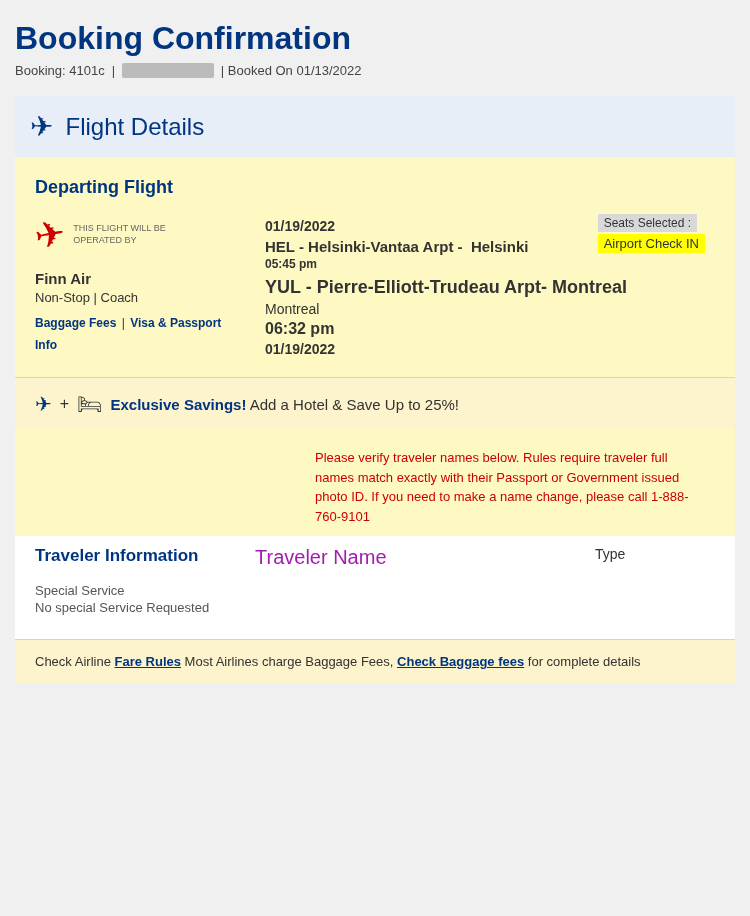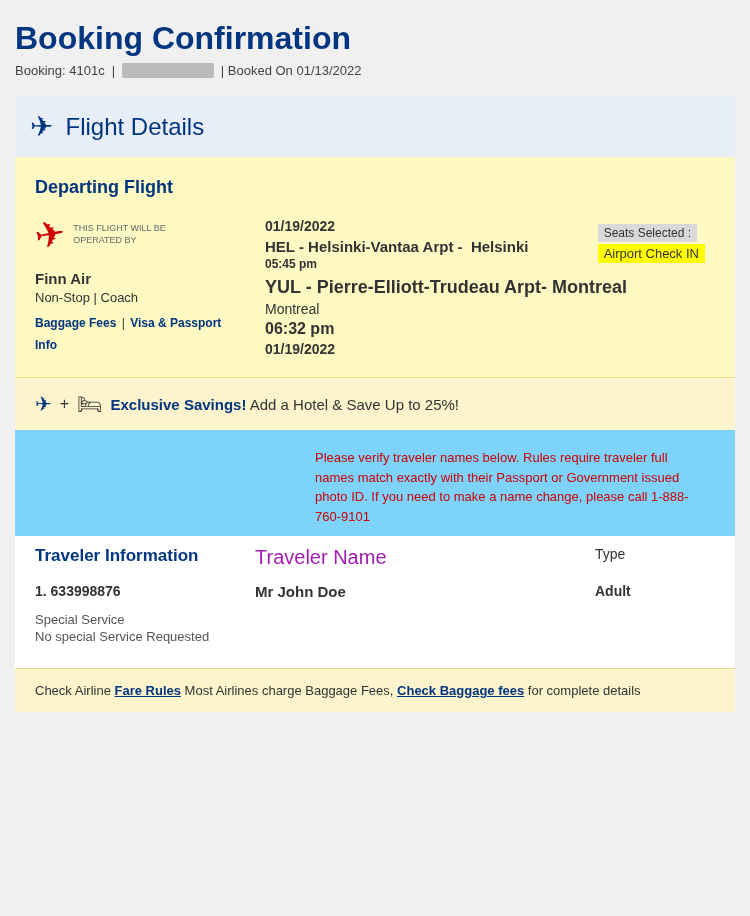--- a/index.html
+++ b/index.html
@@ -129,21 +129,20 @@
       flex: 1;
     }
 
     .seats-badge-area {
       display: flex;
       flex-direction: column;
       align-items: flex-start;
       margin-bottom: 8px;
       float: right;
       margin-right: 10px;
-      margin-top: 10px;
     }
     .seats-selected-label {
       background: #d9d9d9;
       font-size: 12px;
       padding: 2px 6px;
       color: #333;
       margin-bottom: 2px;
     }
     .airport-check-badge {
       background: #ffff00;
@@ -220,21 +219,21 @@
     .savings-text {
       font-size: 15px;
     }
     .savings-text .exclusive {
       color: #003580;
       font-weight: bold;
     }
 
     
     .verify-section {
-      background: #7dd3fc;
+      background: #fef9c3;
       padding: 18px 20px 10px 20px;
     }
     .verify-notice {
       color: #cc0000;
       font-size: 13px;
       line-height: 1.5;
       max-width: 380px;
       margin-left: auto;
       margin-right: 20px;
       text-align: left;
@@ -413,25 +412,20 @@
     <div class="verify-notice">Please verify traveler names below. Rules require traveler full names match exactly with their Passport or Government issued photo ID. If you need to make a name change, please call 1-888-760-9101</div>
   </div>
 
   <div class="traveler-section">
     <div class="traveler-header-row">
       <div class="traveler-info-label">Traveler Information</div>
       <div class="traveler-col-name">Traveler Name</div>
       <div class="traveler-col-type">Type</div>
     </div>
 
-    <div class="traveler-row">
-      <div class="traveler-number">1. 633998876</div>
-      <div class="traveler-name">Mr John Doe</div>
-      <div class="traveler-type">Adult</div>
-    </div>
 
     <div class="special-service-block">
       <div class="special-service-label">Special Service</div>
       <div class="special-service-value">No special Service Requested</div>
     </div>
   </div>
 
   <div class="bottom-banner">
     <span>Check Airline</span>&nbsp;<a href="#">Fare Rules</a><span> Most Airlines charge Baggage Fees, </span><a href="#">Check Baggage fees</a><span> for complete details</span>
   </div>

